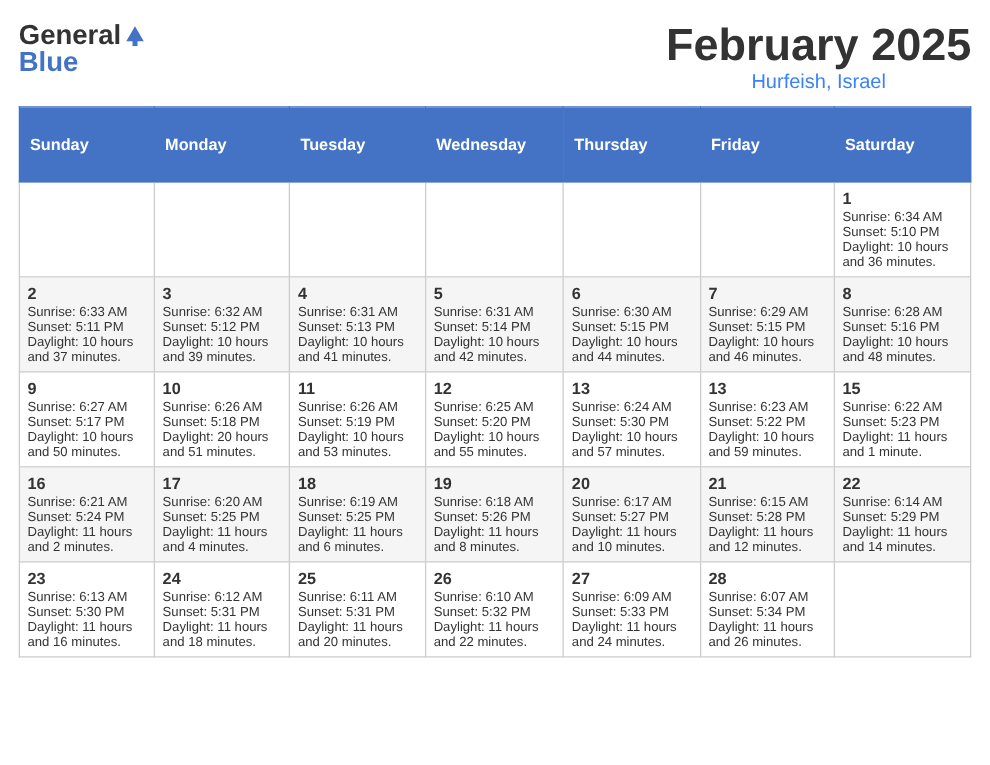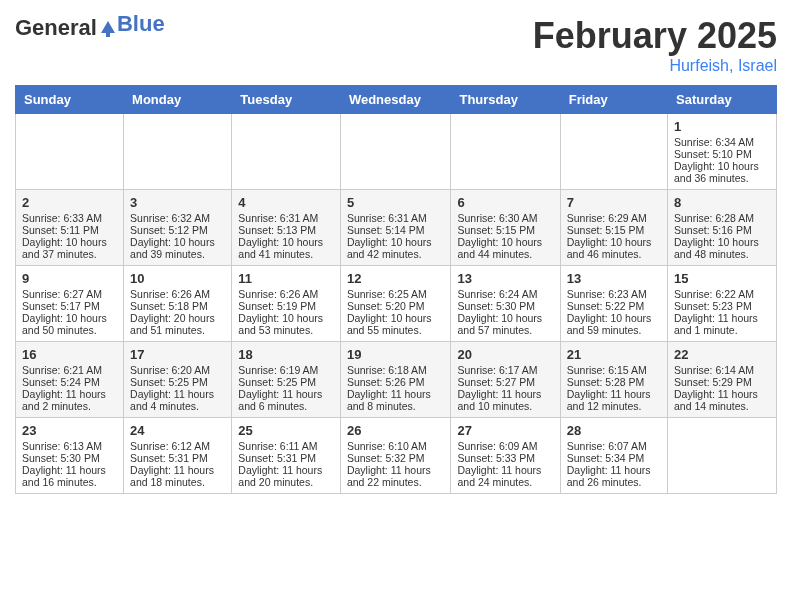--- a/index.html
+++ b/index.html
@@ -2,33 +2,33 @@
 <html><head>
   <meta charset="utf-8">
   <style>
     * { box-sizing: border-box; margin: 0; padding: 0; }
     body { font-family: Arial, sans-serif; background: #fff; width: 792px; min-height: 612px; }
     
     .page { width: 792px; padding: 15px; background: #fff; }
     
     .header { display: flex; justify-content: space-between; align-items: flex-start; margin-bottom: 10px; }
     
-    .logo { display: flex; flex-direction: row; }
-    
-    .title-section { text-align: right; }
+    .logo { display: flex; flex-direction: column; }
+    
+    .title-section { text-align: center; }
     .month-title { font-size: 36px; font-weight: bold; color: #333; }
     .location { font-size: 16px; color: #3b82f6; }
     
     .calendar { width: 100%; border-collapse: collapse; }
     
     .calendar th {
       background: #4472C4;
       color: white;
       text-align: left;
-      padding: 6px 8px;
+      padding: 22px 8px;
       font-size: 13px;
       font-weight: bold;
       border: 1px solid #4472C4;
     }
     
     .calendar td {
       vertical-align: top;
       border: 1px solid #ccc;
       padding: 5px 6px;
       width: 113px;

